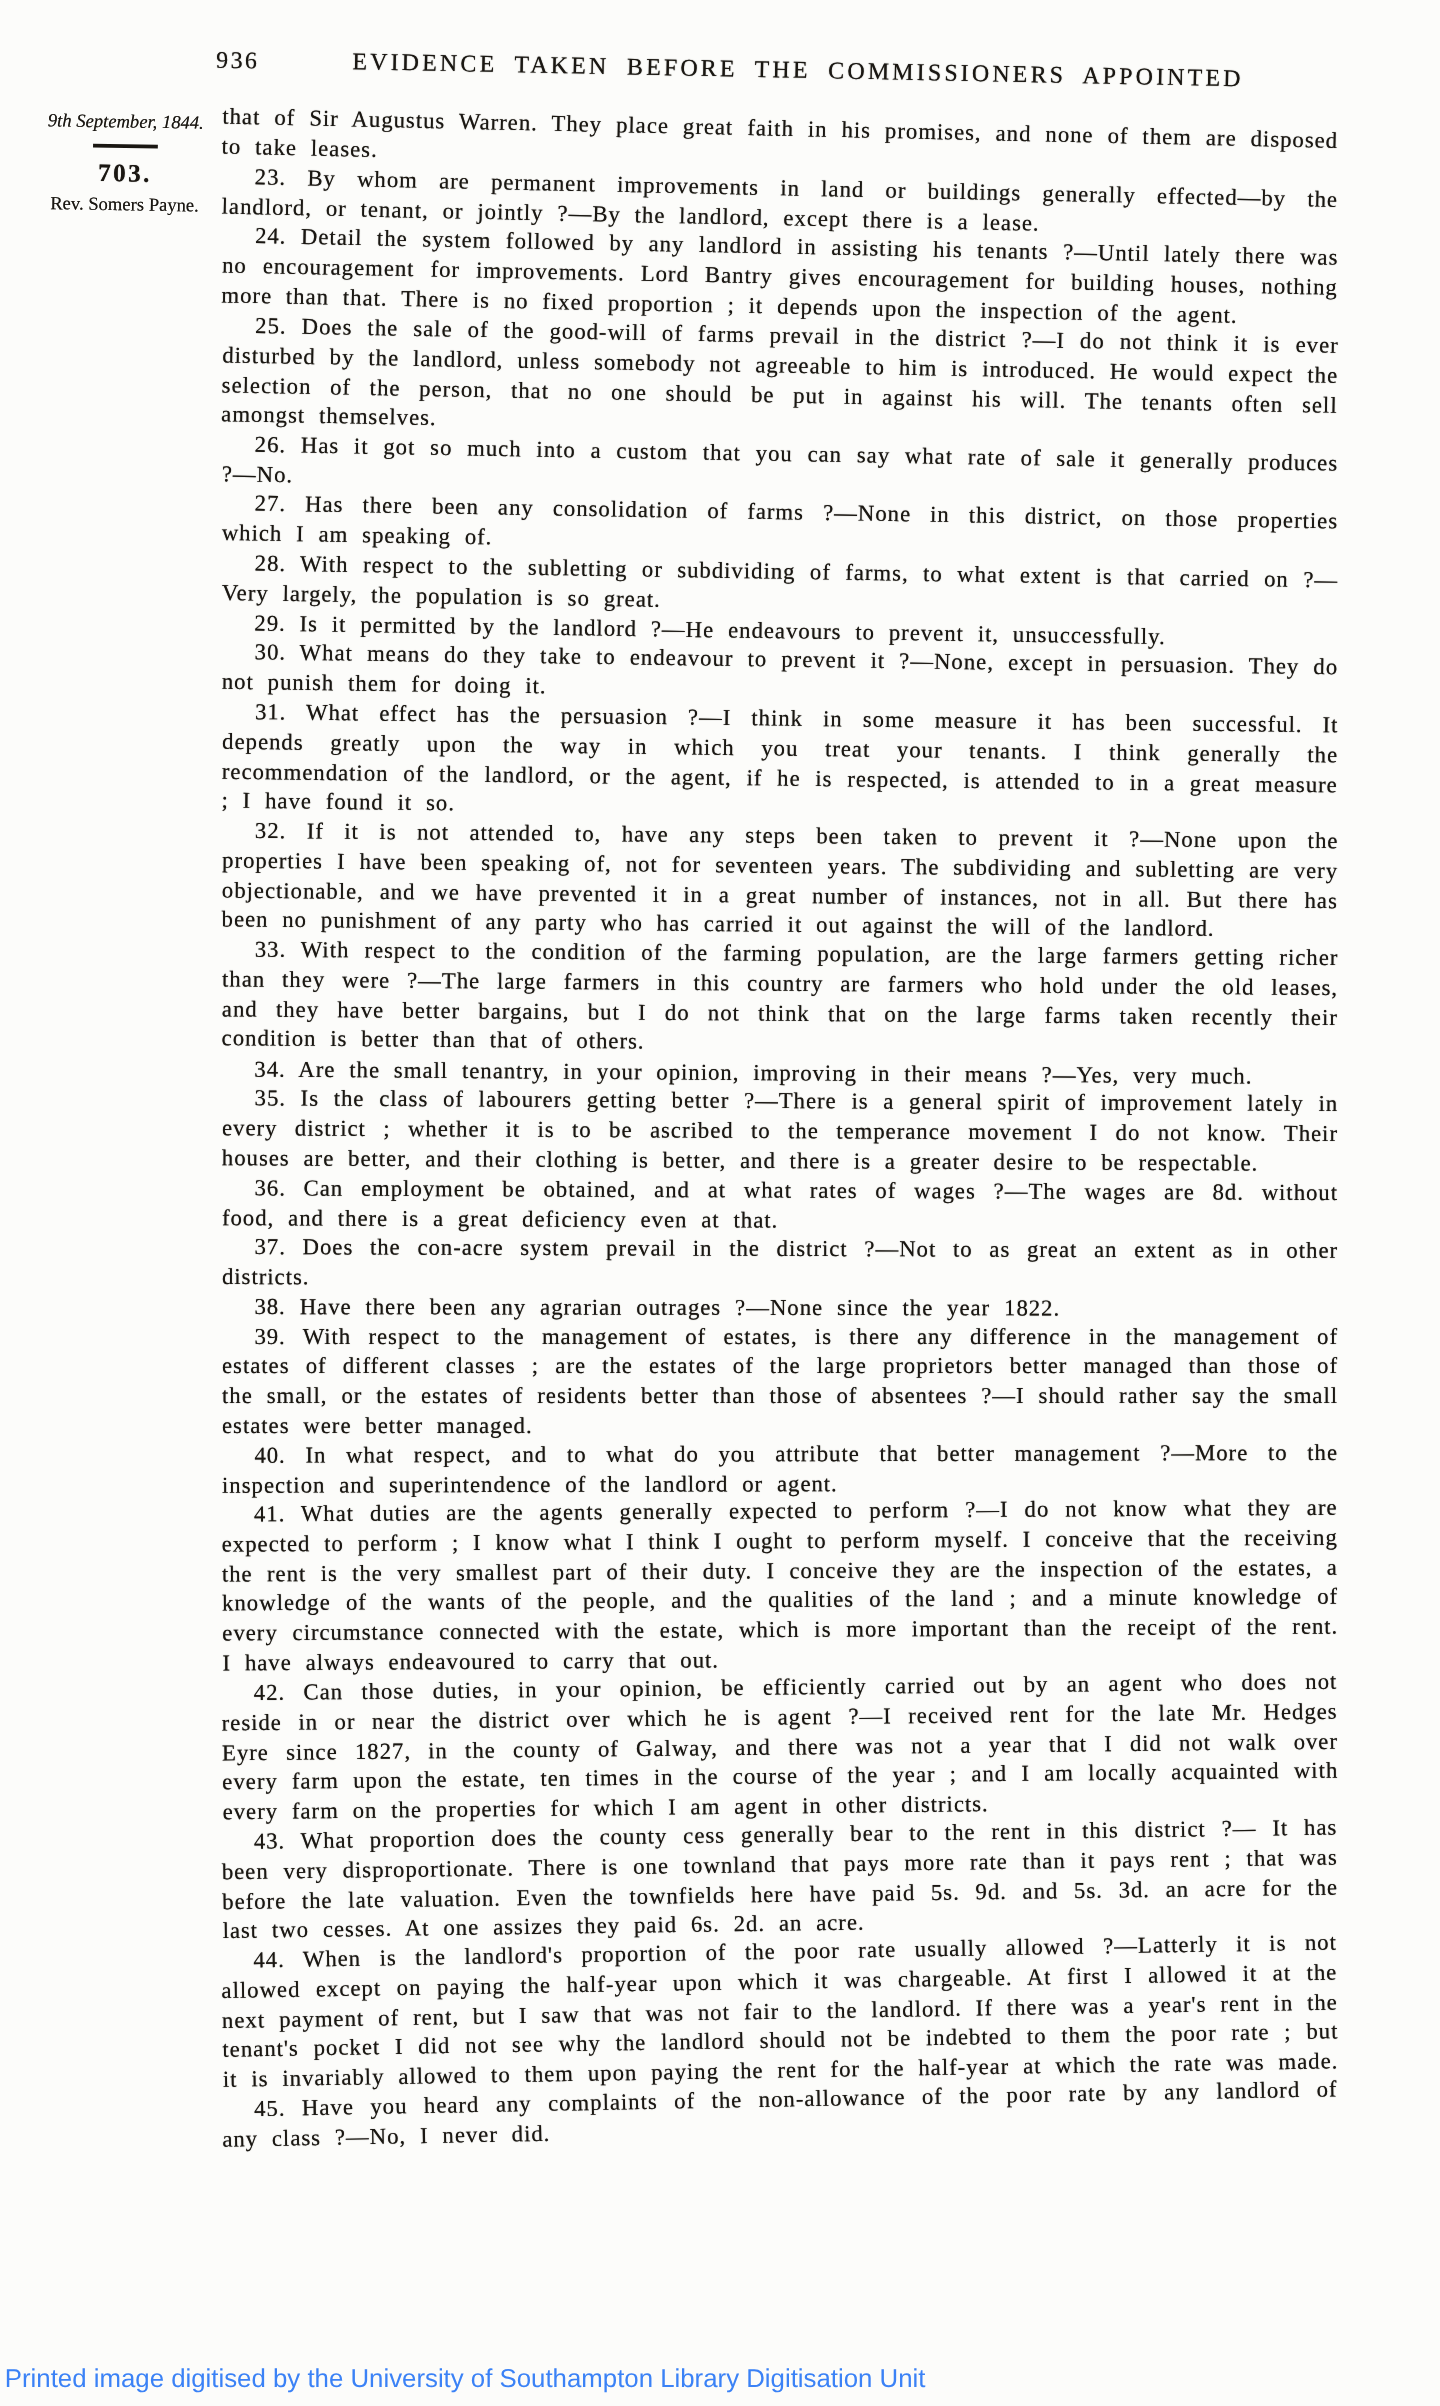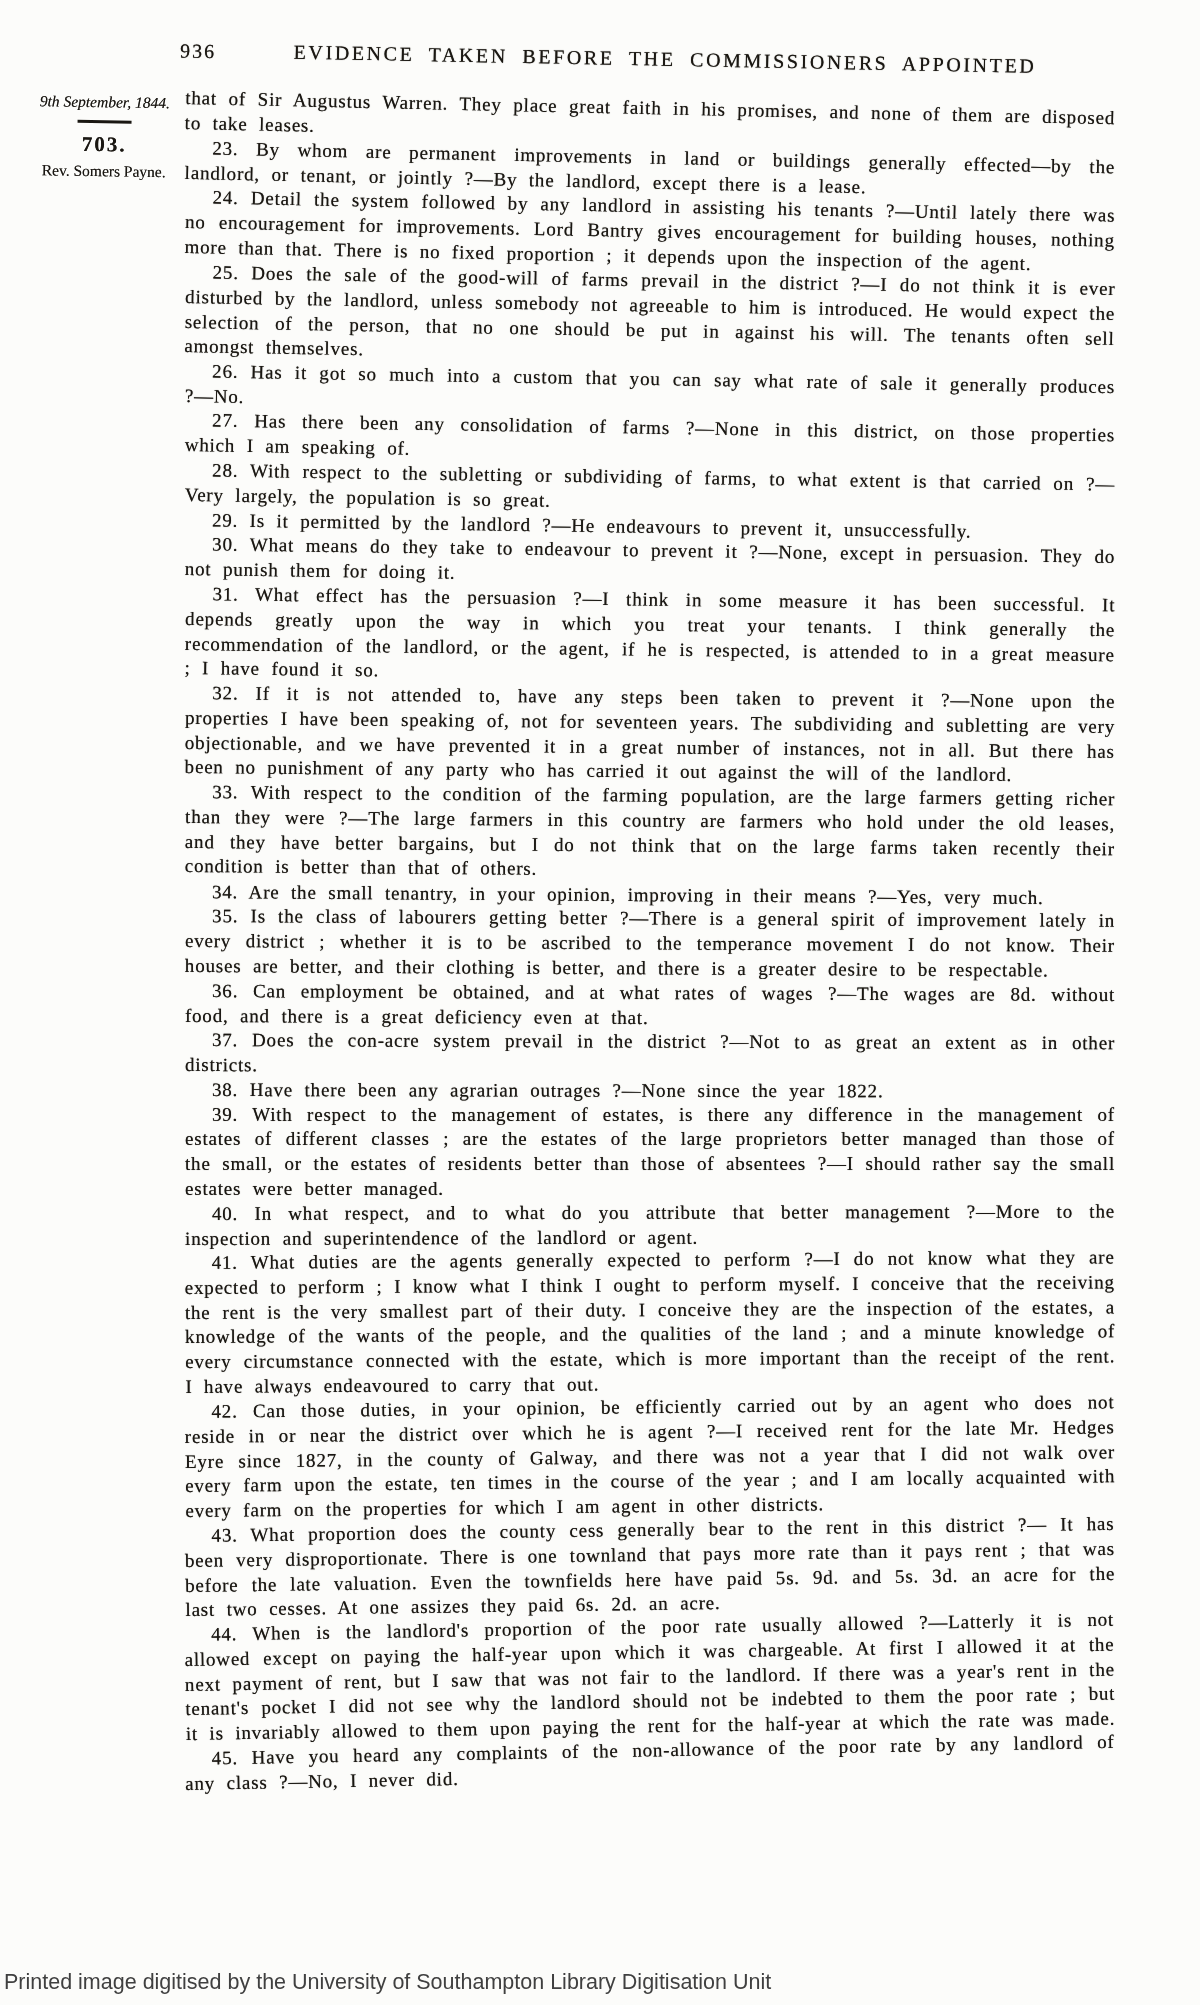--- a/index.html
+++ b/index.html
@@ -84,21 +84,21 @@
   .bodytext p:nth-of-type(19){transform:rotate(-0.15deg);}
   .bodytext p:nth-of-type(20){transform:rotate(-0.35deg);}
   .bodytext p:nth-of-type(21){transform:rotate(-0.6deg);}
   .bodytext p:nth-of-type(22){transform:rotate(-0.75deg);}
   .bodytext p:nth-of-type(23){transform:rotate(-0.95deg);}
   .bodytext p:nth-of-type(24){transform:rotate(-1.05deg);}
   
   .footer-credit{
     position:absolute; left:4px; bottom:10px;
     font-family:"Liberation Sans", sans-serif;
-    font-size:21.5px; color:#404040; white-space:nowrap;
+    font-size:21.5px; color:#3b82f6; white-space:nowrap;
   }
 </style>
 </head>
 <body>
 
 <div class="page">
 
   <div class="header">
     <div class="pageno">936</div>
     <div class="running-title">EVIDENCE TAKEN BEFORE THE COMMISSIONERS APPOINTED</div>

